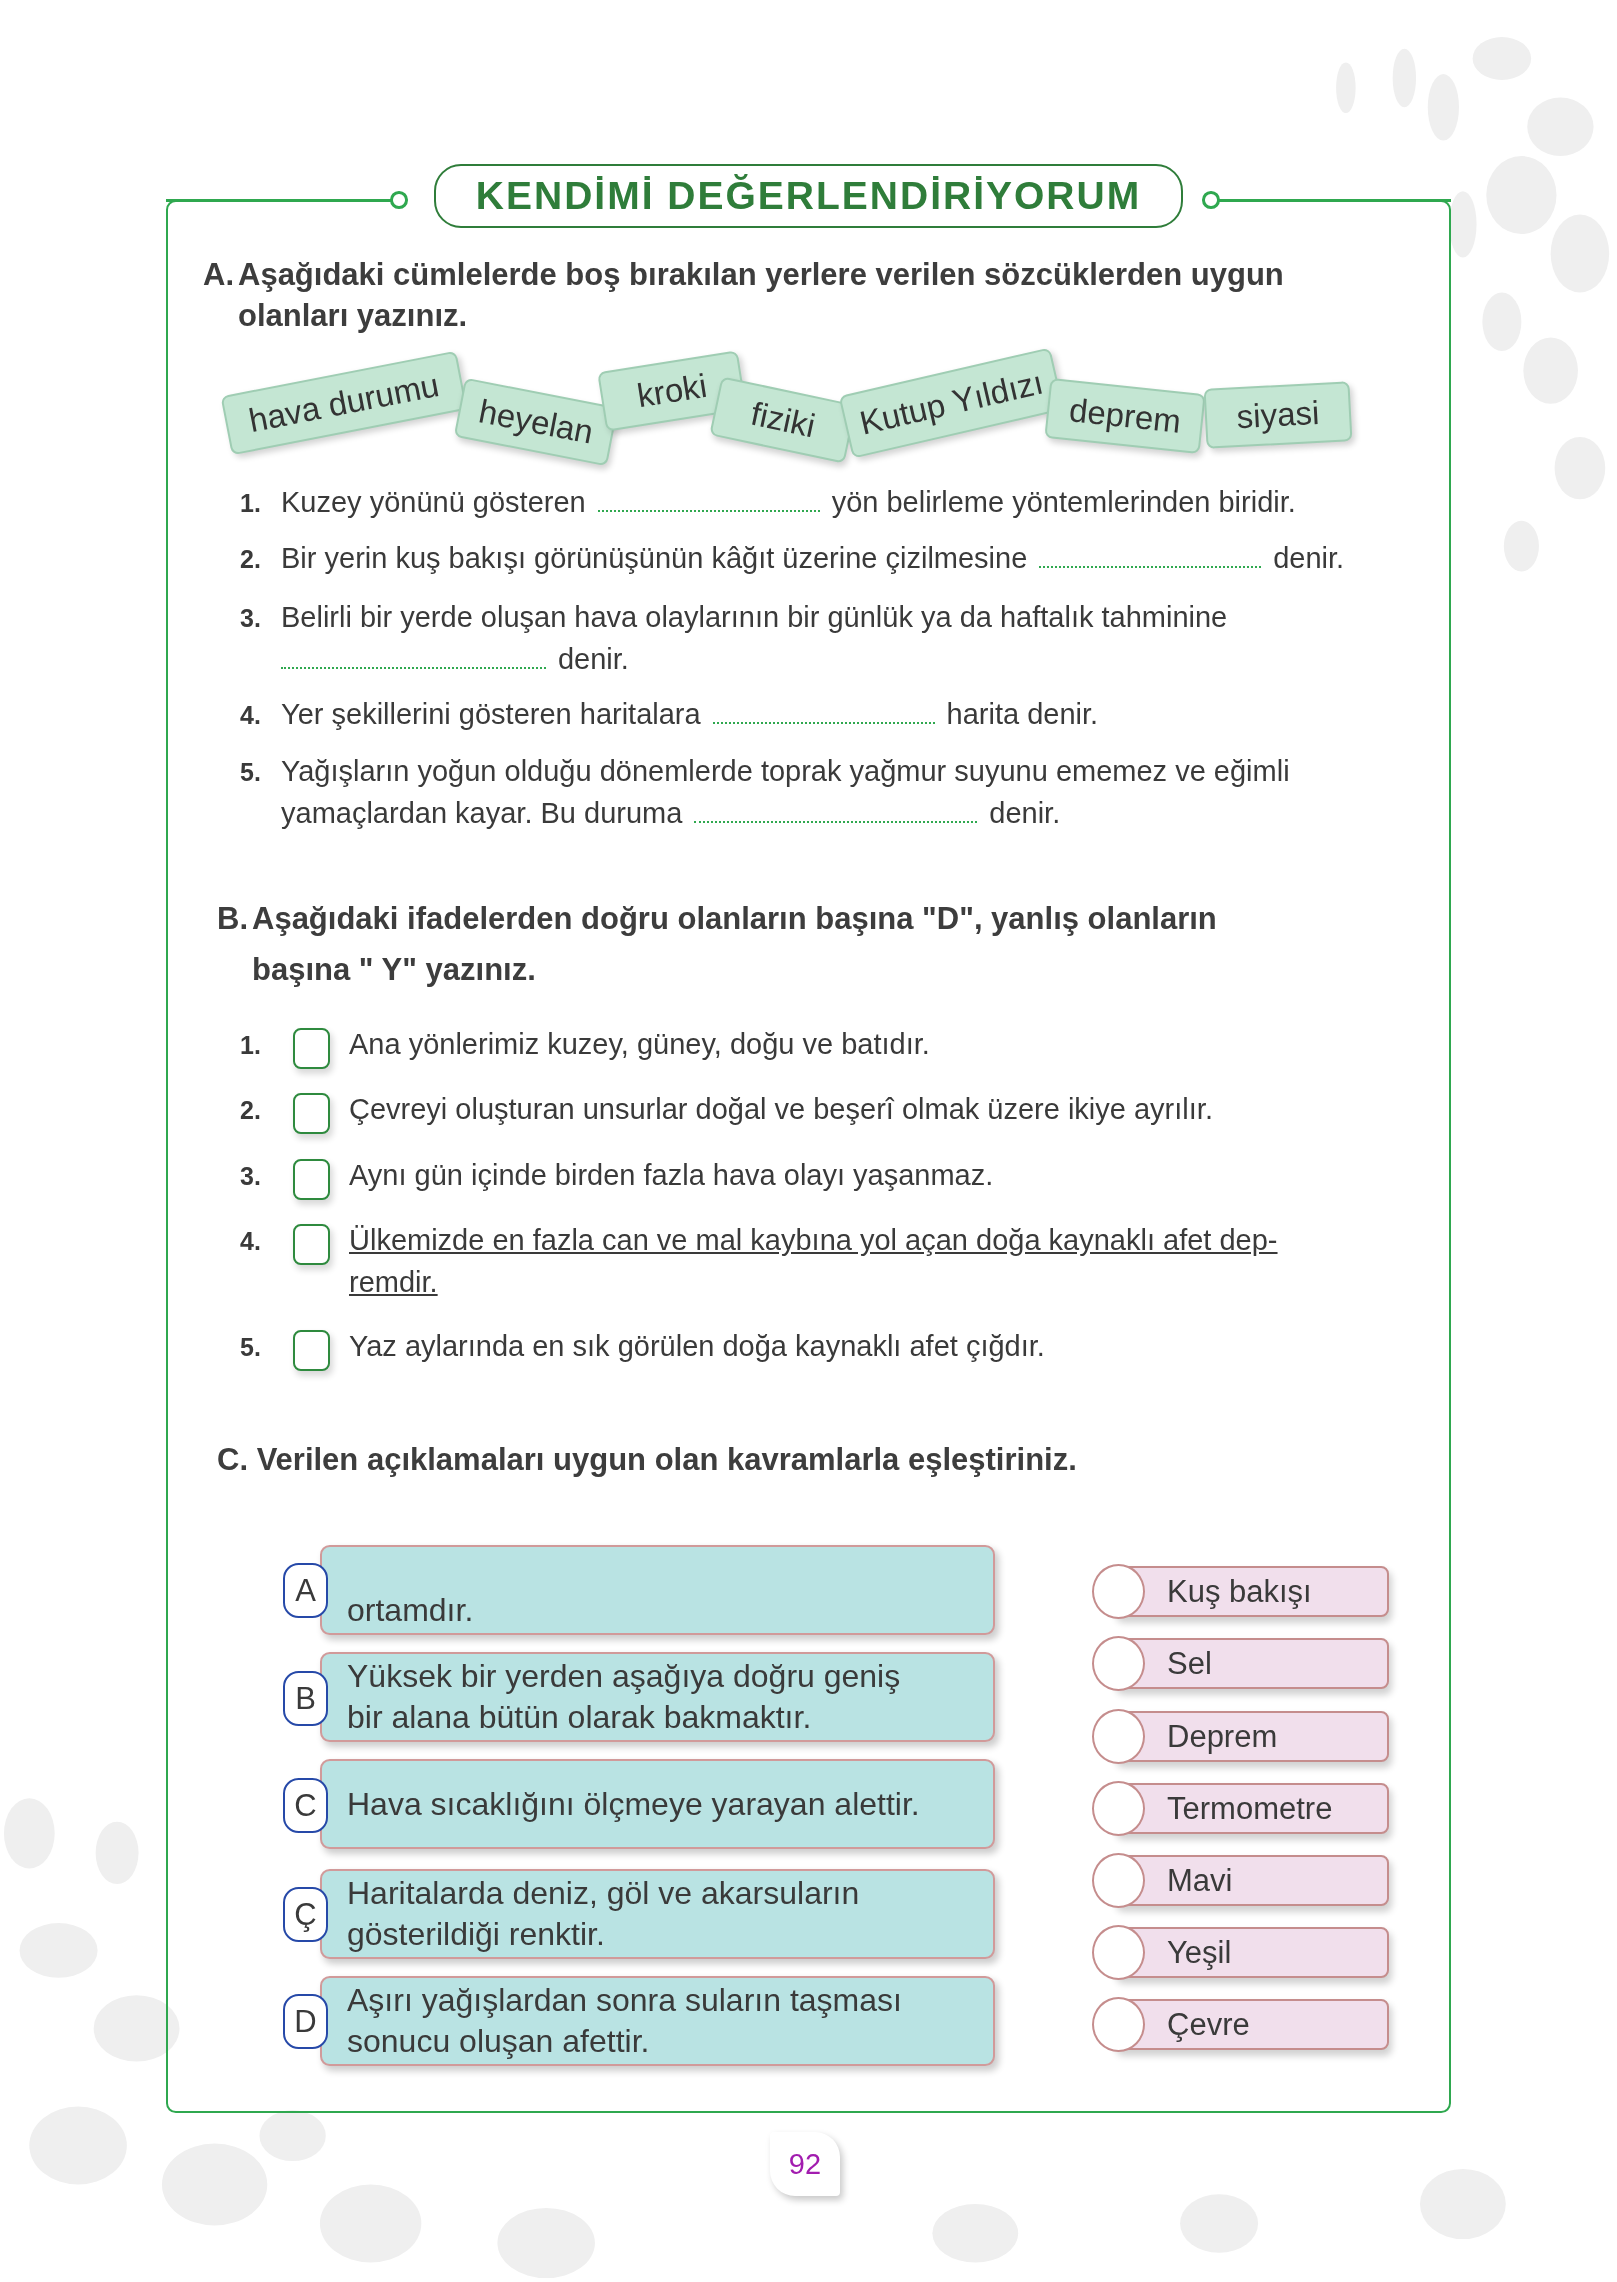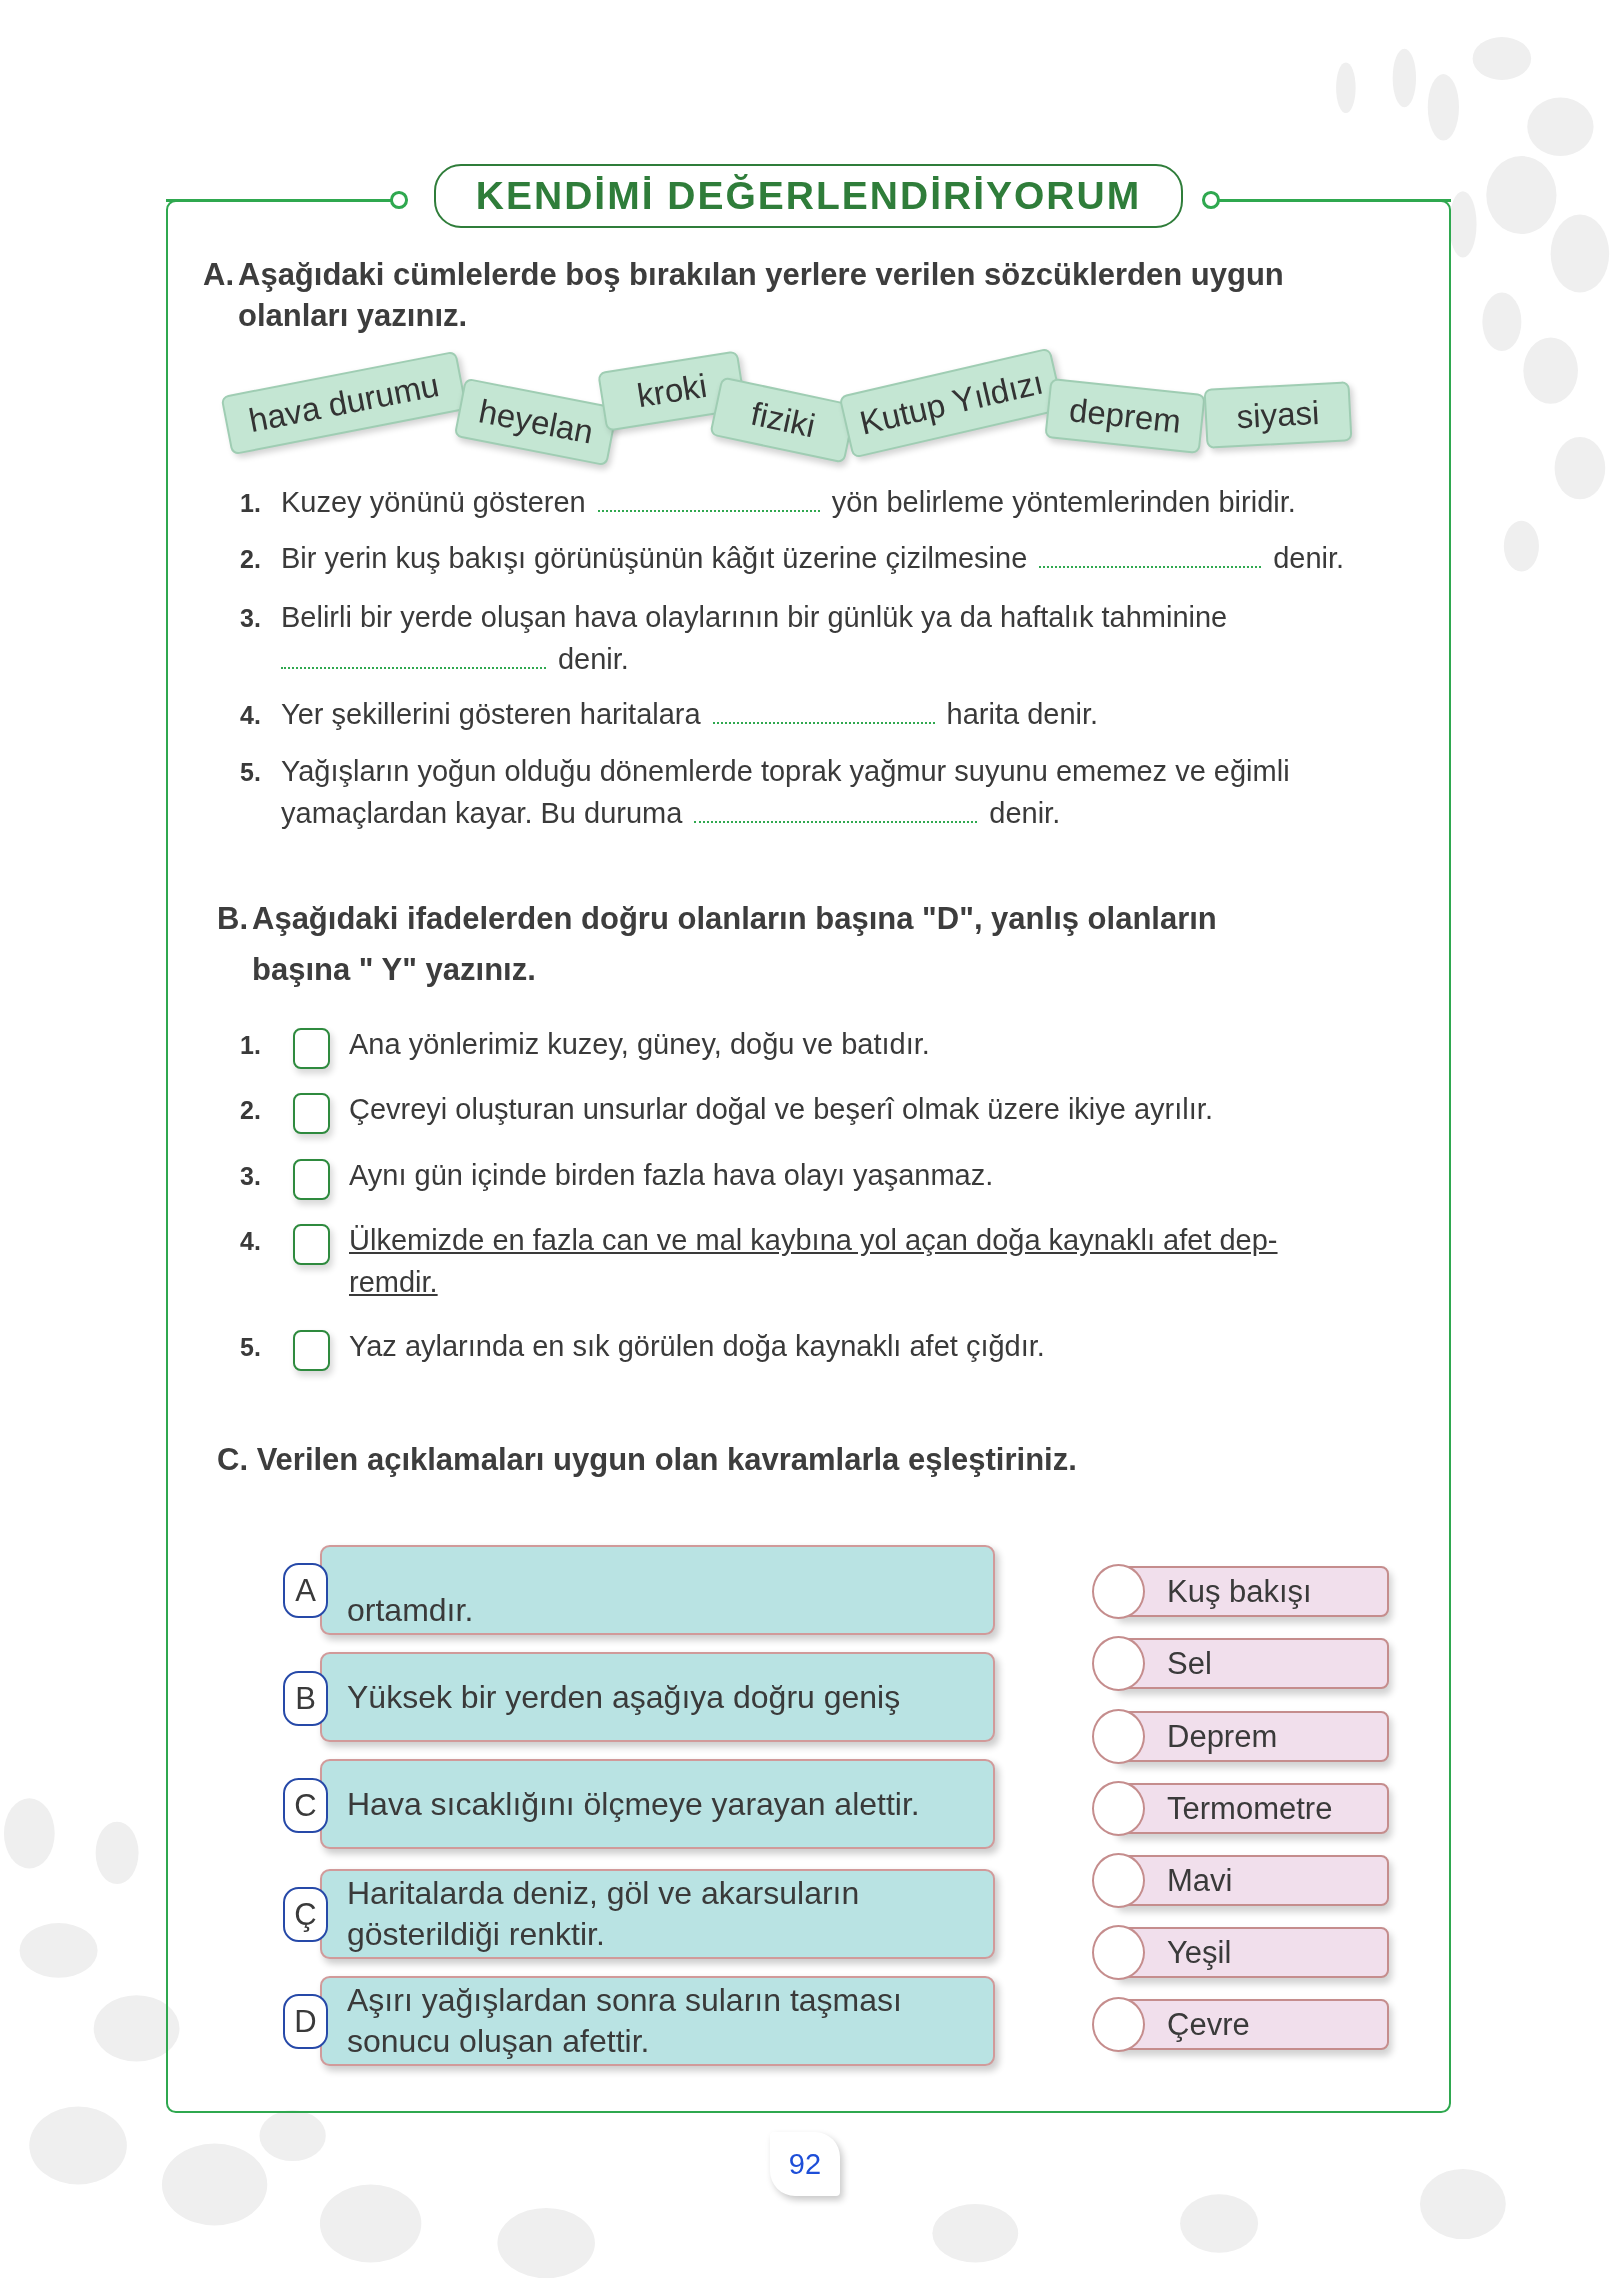--- a/index.html
+++ b/index.html
@@ -61,21 +61,21 @@
              border:2.9px solid #c58d8d; border-radius:7.8px; box-sizing:border-box;
              box-shadow:2.9px 5.9px 7.8px rgba(0,0,0,0.18);
              font-family:"Liberation Sans", sans-serif; font-size:31px; color:#3a3a3a;
              display:flex; align-items:center; padding-left:51px; }
   .concept-circle { position:absolute; left:1092px; width:53px; height:55px; background:#fff;
                     border:2.9px solid #c58d8d; border-radius:50%; box-sizing:border-box; }
   .page-num { position:absolute; left:770px; top:2132px; width:70px; height:64px;
               background:#fff; border-radius:3.9px 25px 3.9px 25px;
               box-shadow:2.9px 3.9px 7.8px rgba(0,0,0,0.22);
               display:flex; align-items:center; justify-content:center;
-              font-family:"Liberation Sans", sans-serif; font-size:29px; color:#1d4ed8; }
+              font-family:"Liberation Sans", sans-serif; font-size:29px; color:#a21caf; }
 </style>
 </head>
 <body>
 
 <svg class="bg-dots" width="1618" height="2282" viewBox="0 0 1659 2340">
   <g fill="#efefef">
     <ellipse cx="1540" cy="60" rx="30" ry="22"></ellipse>
       <ellipse cx="1600" cy="130" rx="34" ry="30"></ellipse>
     <ellipse cx="1480" cy="110" rx="16" ry="34"></ellipse>
       <ellipse cx="1440" cy="80" rx="12" ry="30"></ellipse>
@@ -186,21 +186,21 @@
 <div class="heading" style="left:217px;top:1439px;width:1219px;">
   <span>C.</span> <span>Verilen açıklamaları uygun olan kavramlarla eşleştiriniz.</span>
 </div>
 
 <div class="defbox" style="top:1545px;height:90px;">
     <div><br><span>ortamdır.</span></div>
   </div>
 <div class="deflabel" style="top:1563px;">A</div>
 
 <div class="defbox" style="top:1652px;height:90px;">
-    <div><span>Yüksek bir yerden aşağıya doğru geniş</span><br></div>
+    <div><span>Yüksek bir yerden aşağıya doğru geniş</span><br><span>bir alana bütün olarak bakmaktır.</span></div>
   </div>
 <div class="deflabel" style="top:1671px;">B</div>
 
 <div class="defbox" style="top:1759px;height:90px;">
     <div><span>Hava sıcaklığını ölçmeye yarayan alettir.</span></div>
   </div>
 <div class="deflabel" style="top:1778px;">C</div>
 
 <div class="defbox" style="top:1869px;height:90px;">
     <div><span>Haritalarda deniz, göl ve akarsuların</span><br><span>gösterildiği renktir.</span></div>

